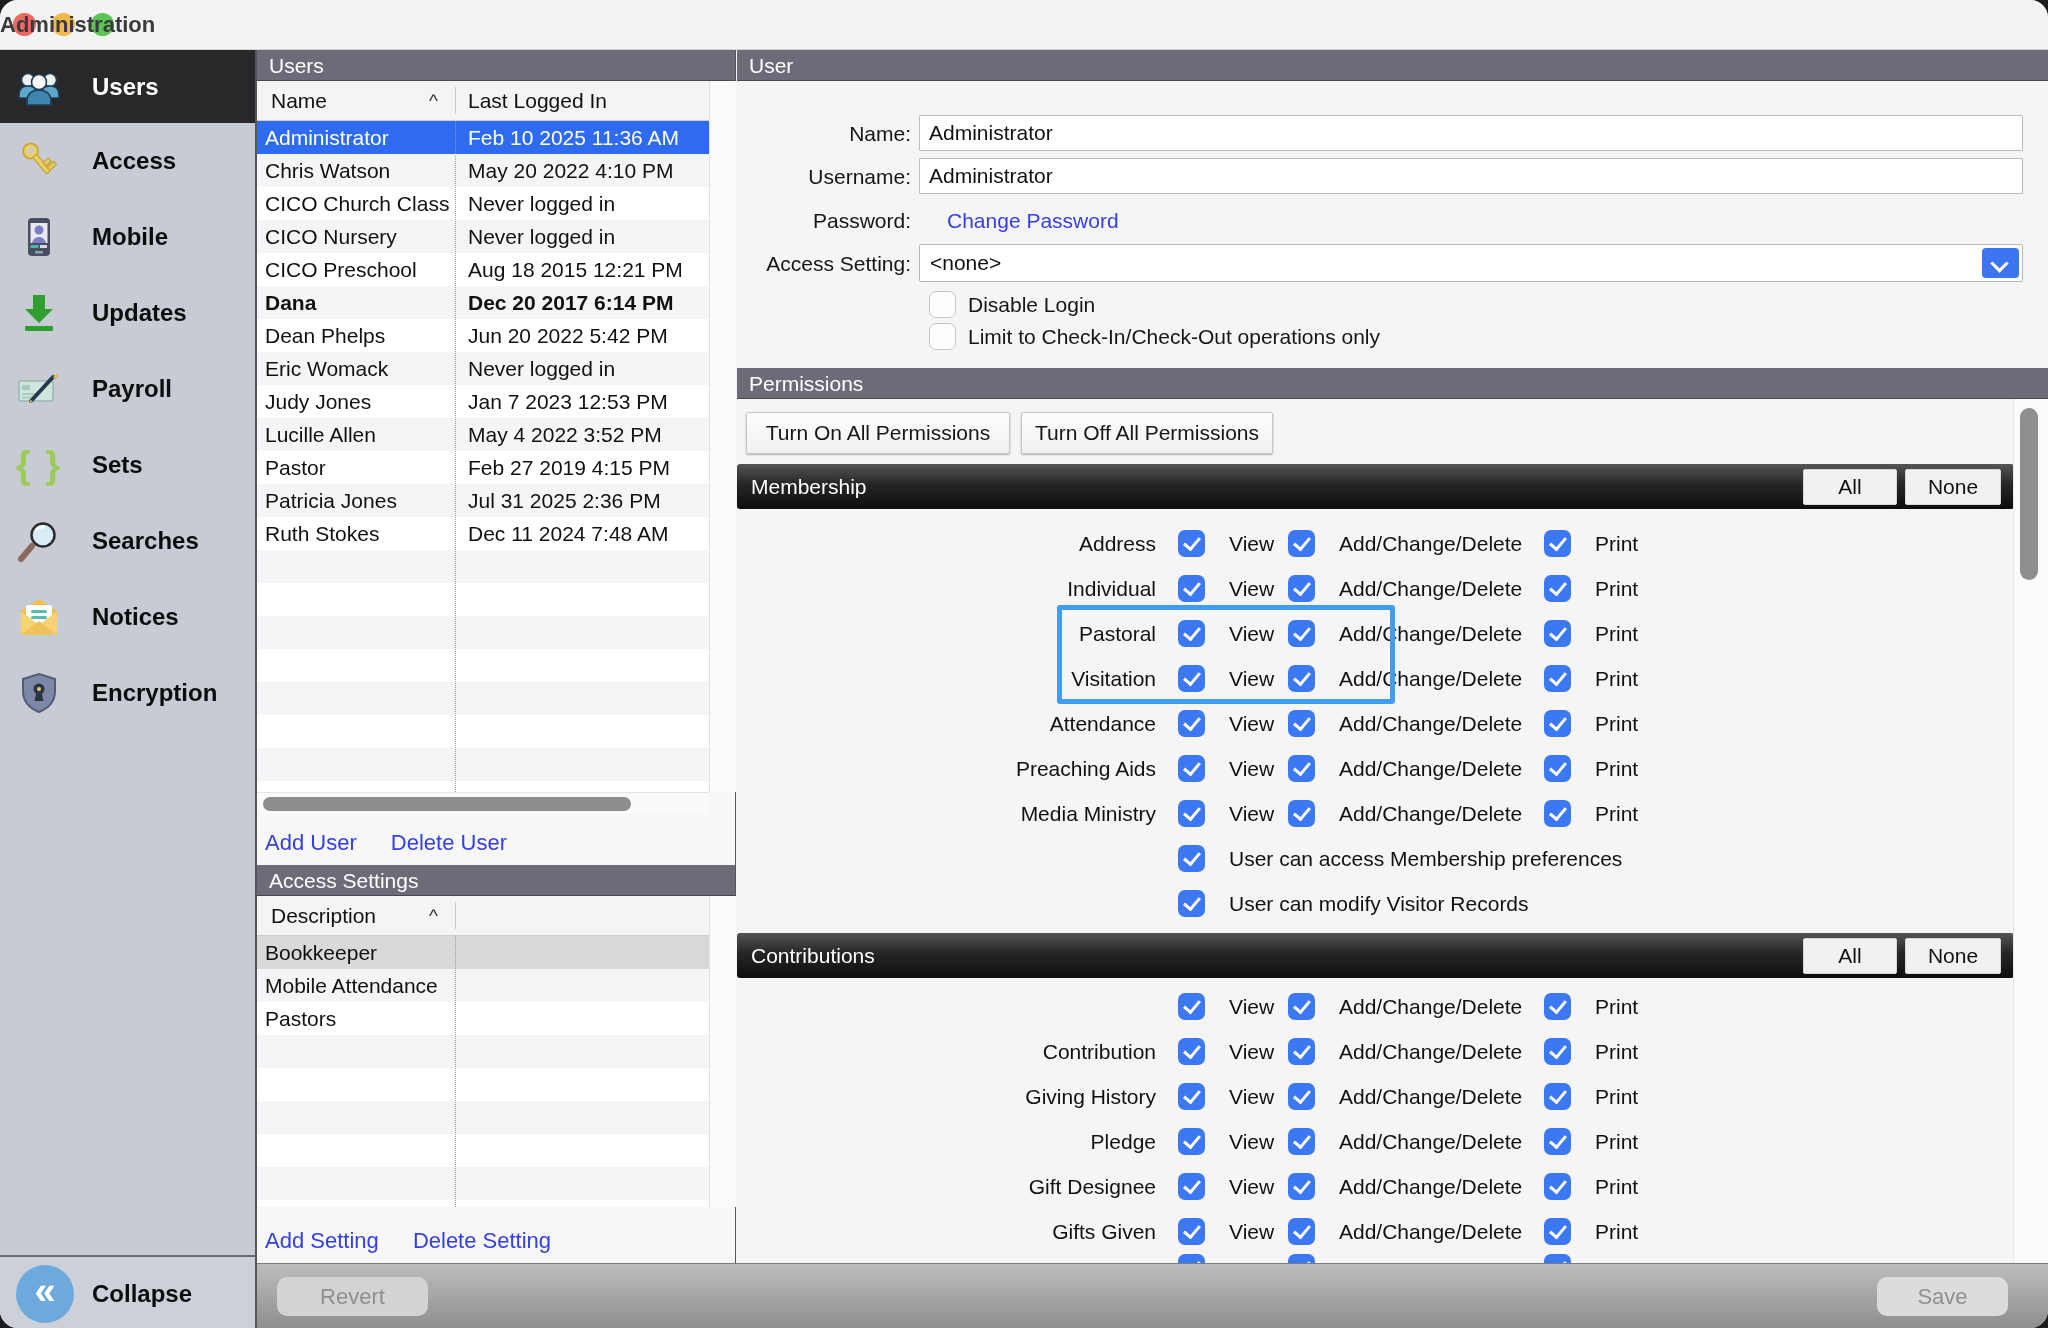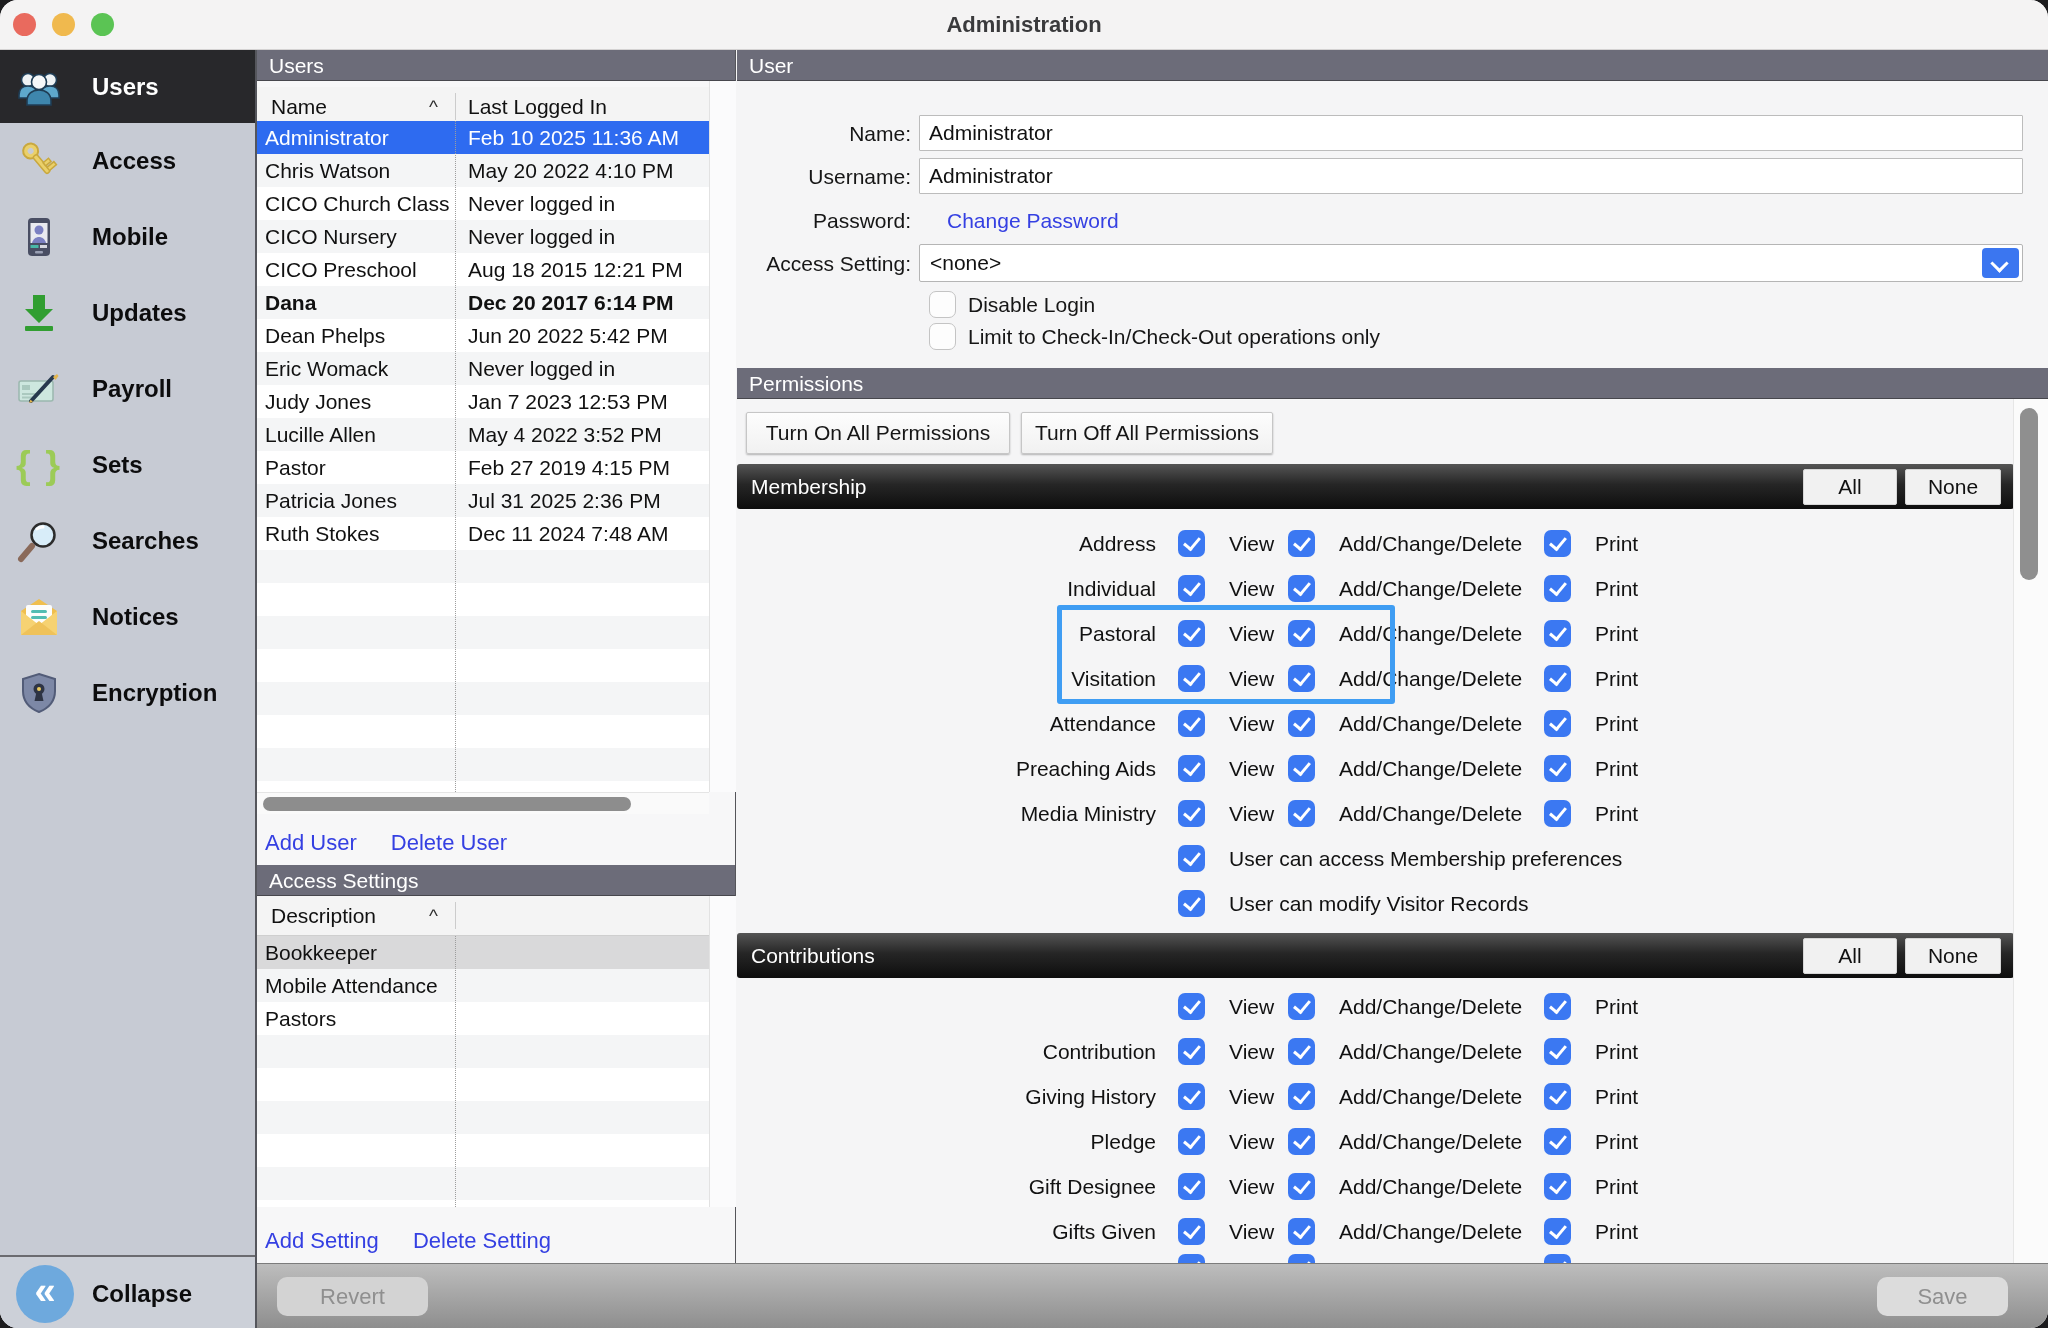--- a/index.html
+++ b/index.html
@@ -6,21 +6,21 @@
   html,body { width:2048px; height:1328px; background:#1c1c1e; font-family:"Liberation Sans", sans-serif; }
   .window { position:relative; width:2048px; height:1328px; border-radius:18px; overflow:hidden; background:#f5f5f6; }
 
   
   .titlebar { position:absolute; left:0; top:0; width:100%; height:50px; background:#f4f3f3; border-bottom:1px solid #d4d2d2; }
   .lights { position:absolute; left:13px; top:13px; display:flex; gap:16px; }
   .light { width:23px; height:23px; border-radius:50%; }
   .light.red { background:#e96a5e; }
   .light.yellow { background:#f0b94e; }
   .light.green { background:#5bc454; }
-  .wtitle { position:absolute; left:0; right:0; top:0; height:40px; line-height:50px; text-align:center; font-size:22px; font-weight:700; color:#3a3a3c; }
+  .wtitle { position:absolute; left:0; right:0; top:0; height:40px; line-height:50px; font-size:22px; font-weight:700; color:#3a3a3c; }
 
   
   .sidebar { position:absolute; left:0; top:50px; bottom:0; width:257px; background:#c7cbd4; border-right:2px solid #55565c; }
   .side-item { position:relative; height:76px; display:flex; align-items:center; cursor:default; }
   .side-item.selected { height:73px; background:#28282b; }
   .side-item.selected .side-label { color:#ffffff; }
   .side-icon { position:absolute; left:16px; width:46px; height:46px; display:flex; align-items:center; justify-content:center; }
   .side-icon svg { width:44px; height:44px; }
   .side-label { position:absolute; left:92px; font-size:24px; font-weight:700; color:#0c0c0d; }
   .braces-glyph { font-size:38px; font-weight:800; color:#9ccb57; letter-spacing:2px; }
@@ -212,21 +212,21 @@
     <div class="side-divider"></div>
     <div class="collapse-row">
       <div class="collapse-circle">«</div>
       <div class="collapse-label">Collapse</div>
     </div>
   </div>
 
   <div class="listpanel">
     <div class="sbar" style="top:0;"><span>Users</span></div>
 
-    <div class="thead" style="top:37px;">
+    <div class="thead" style="top:31px;">
       <span class="hname">Name</span>
       <span class="hsort">^</span>
       <span class="hsep1"></span>
       <span class="hdate">Last Logged In</span>
       <span class="hsep2"></span>
     </div>
 
     <div>
         <div class="trow selected" style="top: 71px;">
           <span class="c1">Administrator</span>

